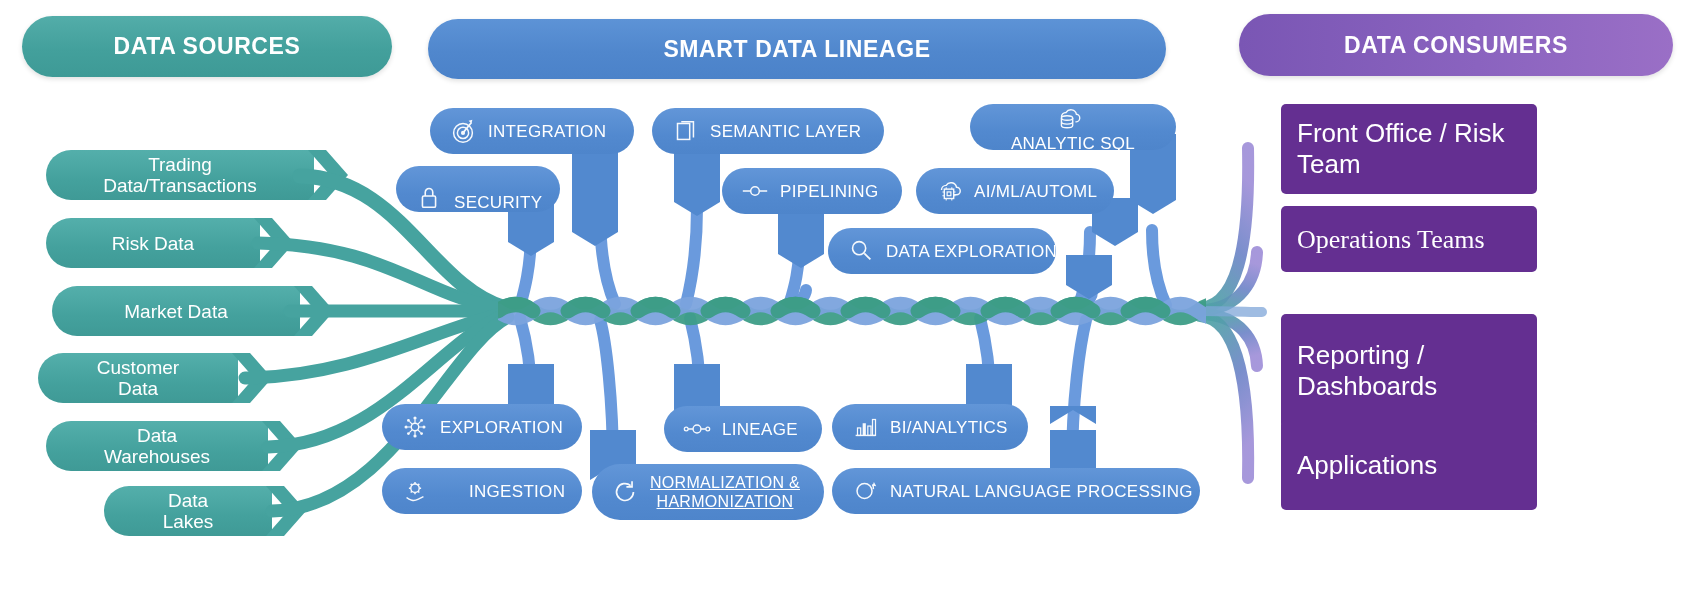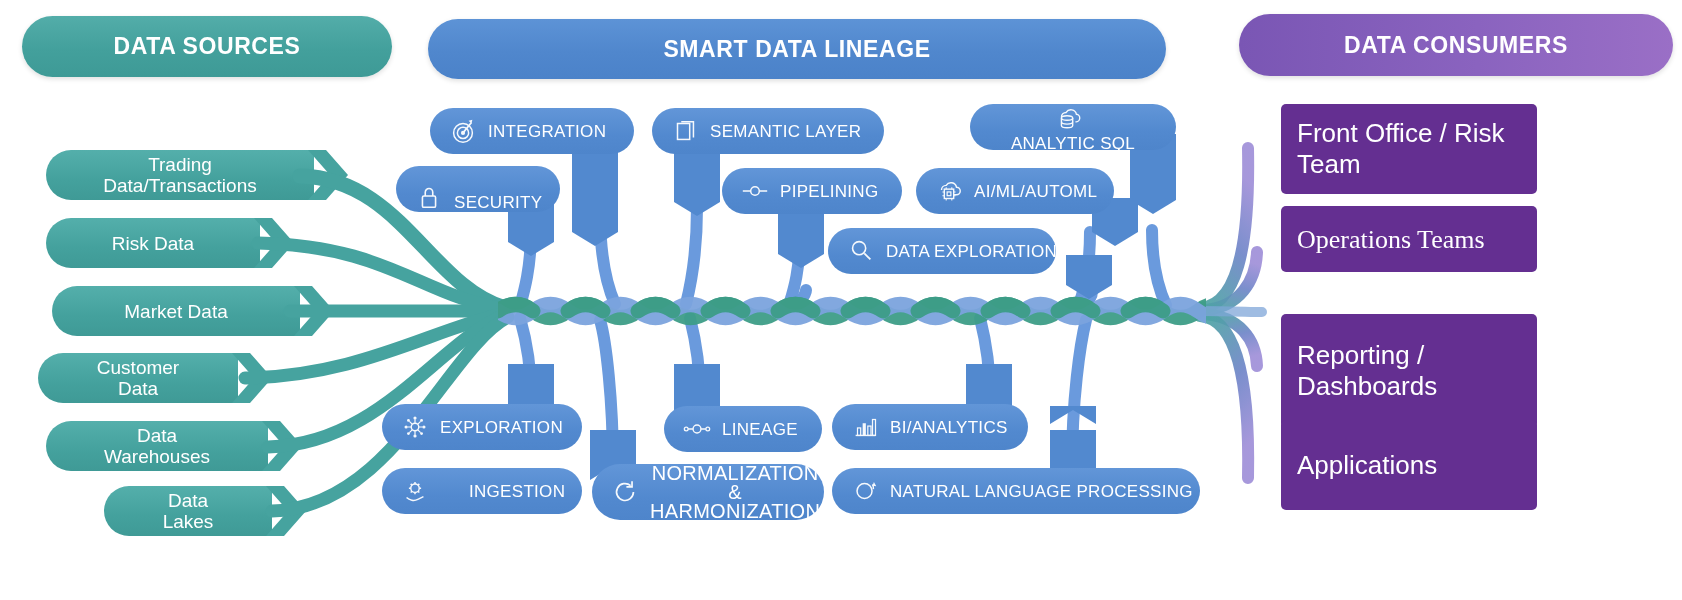--- a/index.html
+++ b/index.html
@@ -382,21 +382,21 @@
       <path d="M7 23 c3 3 8 4 12 2 l6 -3" fill="none" stroke="#fff" stroke-width="1.5"></path>
     </svg>
     <span class="tx">INGESTION</span>
   </div>
 
   <div class="chip two" style="left:592px;top:464px;width:232px;height:56px;border-radius:28px;">
     <svg class="ic" viewBox="0 0 32 32">
       <path d="M25 16 a9 9 0 1 1 -3 -6.7" fill="none" stroke="#fff" stroke-width="1.8"></path>
       <path d="M23.5 4.5 l0 6 l-6 0" fill="none" stroke="#fff" stroke-width="1.8"></path>
     </svg>
-    <span class="tx" style="font-size:20px;">
+    <span class="tx" style="font-size:16px;text-decoration:underline;">
       <span>NORMALIZATION &amp;</span><br>
       <span>HARMONIZATION</span>
     </span>
   </div>
 
   <div class="chip" style="left:832px;top:468px;width:368px;">
     <svg class="ic" viewBox="0 0 32 32">
       <circle cx="15.5" cy="16" r="8" fill="none" stroke="#fff" stroke-width="1.6"></circle>
       <path d="M24 9 a9 9 0 0 1 1 5" fill="none" stroke="#fff" stroke-width="1.6"></path>
       <path d="M25.5 6.5 l-1.5 4 l4 0.5 z" fill="#fff"></path>

